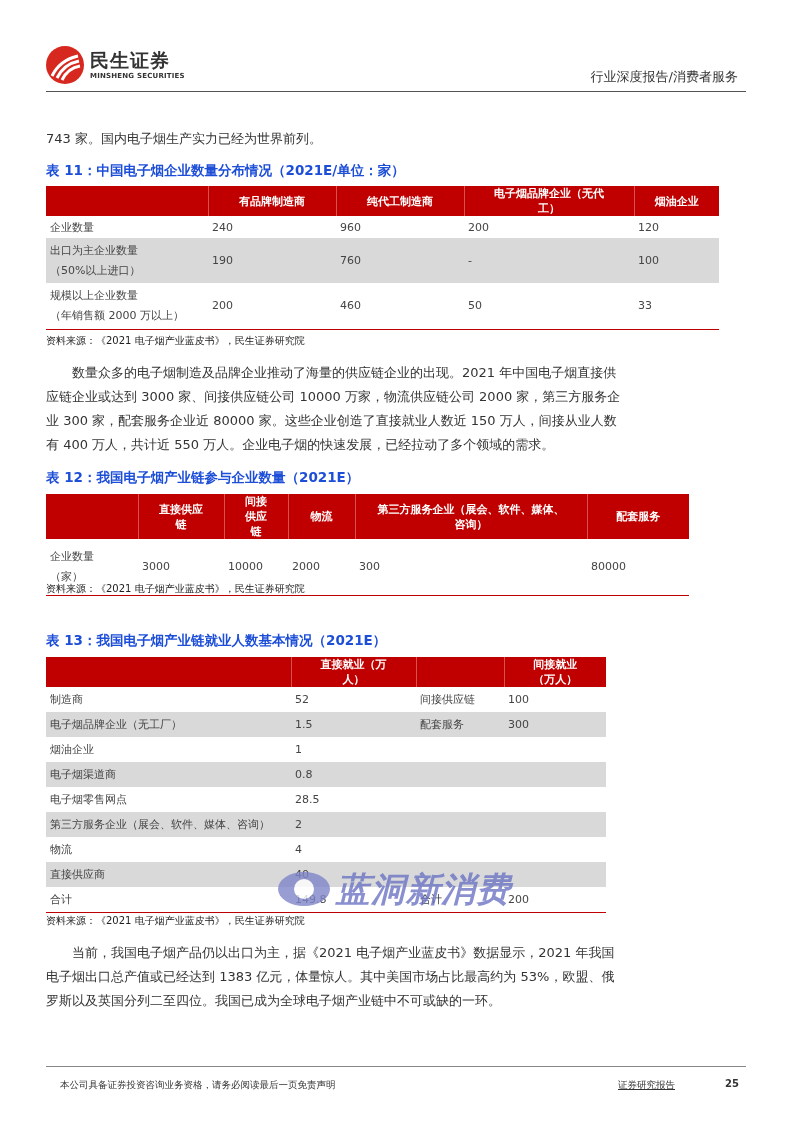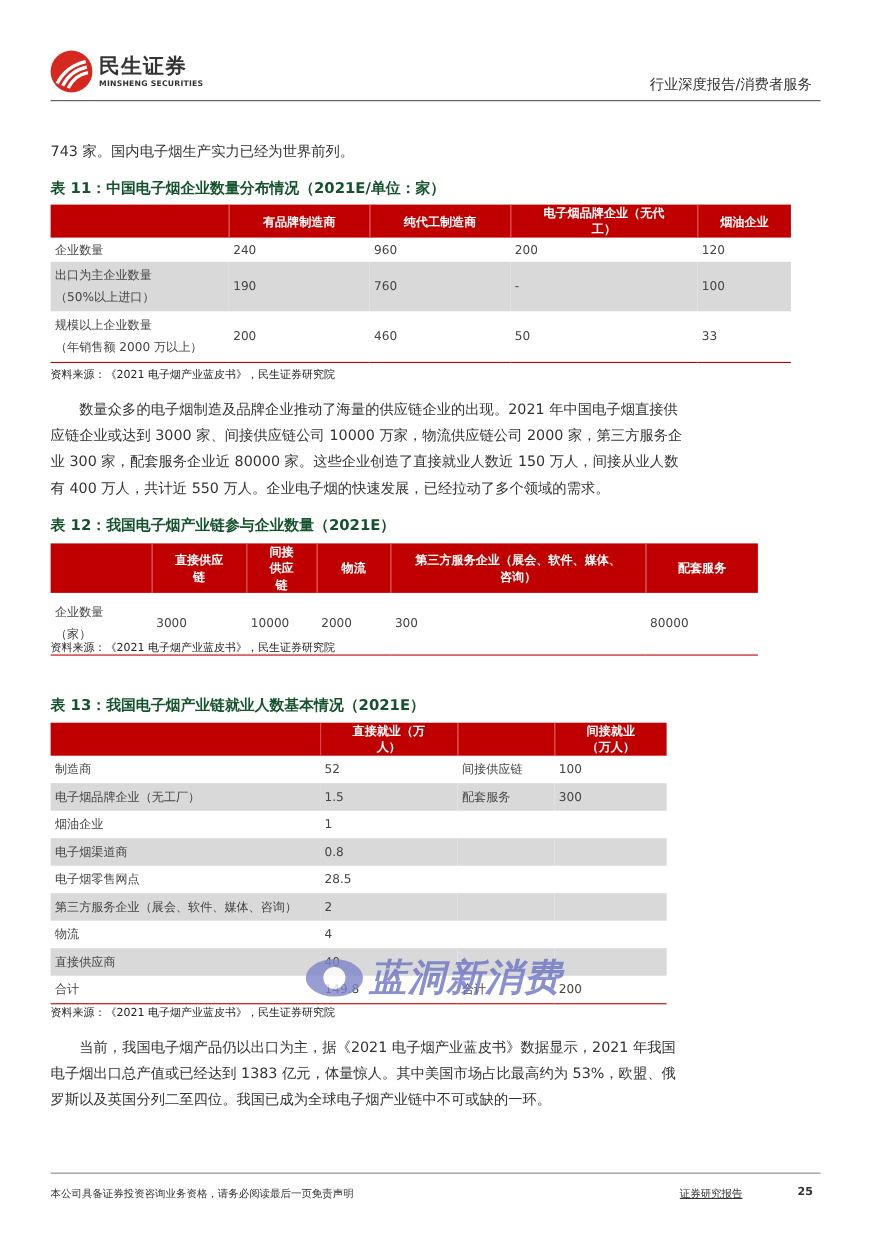--- a/index.html
+++ b/index.html
@@ -12,32 +12,32 @@
   .logo-mark svg { position: absolute; left: 0; top: 0; }
   .logo-text { margin-left: 6px; }
   .logo-cn { font-size: 19px; font-weight: bold; color: #333; letter-spacing: 1px; line-height: 22px; }
   .logo-en { font-size: 7px; font-weight: bold; color: #333; letter-spacing: 0.2px; line-height: 10px; }
   .header-right { position: absolute; right: 8px; top: 22px; font-size: 13px; color: #333; }
   .header-line { position: absolute; left: 46px; top: 91px; width: 700px; height: 1px; background: #555; }
 
   .para { position: absolute; left: 46px; width: 600px; font-size: 13px; line-height: 24px; color: #333; }
   .indent { text-indent: 26px; }
 
-  .tbl-title { position: absolute; left: 46px; font-size: 13.5px; font-weight: bold; color: #14532d; }
+  .tbl-title { position: absolute; left: 46px; font-size: 13.5px; font-weight: bold; color: #1d4ed8; }
   .source { position: absolute; left: 46px; font-size: 10px; color: #222; }
 
   table { position: absolute; border-collapse: collapse; font-size: 11px; color: #444; }
   th { background: #c00000; color: #fff; font-weight: bold; font-size: 11px; height: 22px; border-left: 1px solid #d85050; text-align: center; padding: 0 20px; }
   th:first-child { border-left: none; }
   td { text-align: left; padding: 0 4px; }
   tr.gray td { background: #d9d9d9; }
   .bottom-red { border-bottom: 1px solid #c00000; }
 
   .footer-line { position: absolute; left: 46px; top: 1066px; width: 700px; height: 1px; background: #888; }
-  .footer-left { position: absolute; left: 46px; top: 1079px; font-size: 9.5px; color: #333; }
+  .footer-left { position: absolute; left: 60px; top: 1079px; font-size: 9.5px; color: #333; }
   .footer-mid { position: absolute; left: 618px; top: 1079px; font-size: 9.5px; color: #333; text-decoration: underline; }
   .footer-page { position: absolute; left: 725px; top: 1078px; font-size: 10px; font-weight: bold; color: #333; }
 
   .watermark { position: absolute; left: 278px; top: 870px; display: flex; align-items: center; opacity: 0.8; }
   .wm-eye { width: 52px; height: 34px; border-radius: 50%; background: #7f86c9; position: relative; }
   .wm-eye::after { content: ""; position: absolute; left: 16px; top: 7px; width: 20px; height: 20px; border-radius: 50%; background: #fff; }
   .wm-text { margin-left: 6px; font-size: 34px; font-weight: bold; font-style: italic; color: #6c74c4; letter-spacing: 1px; line-height: 38px; }
 </style>
 </head>
 <body>

